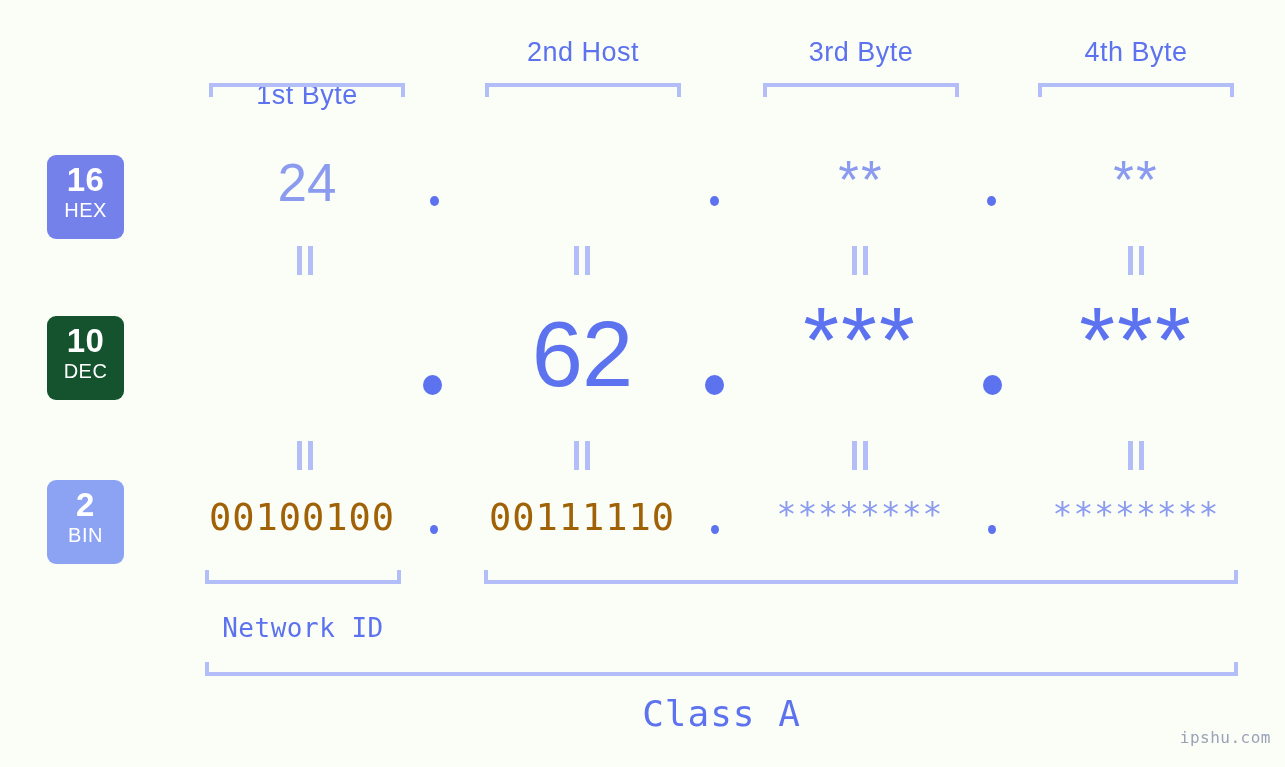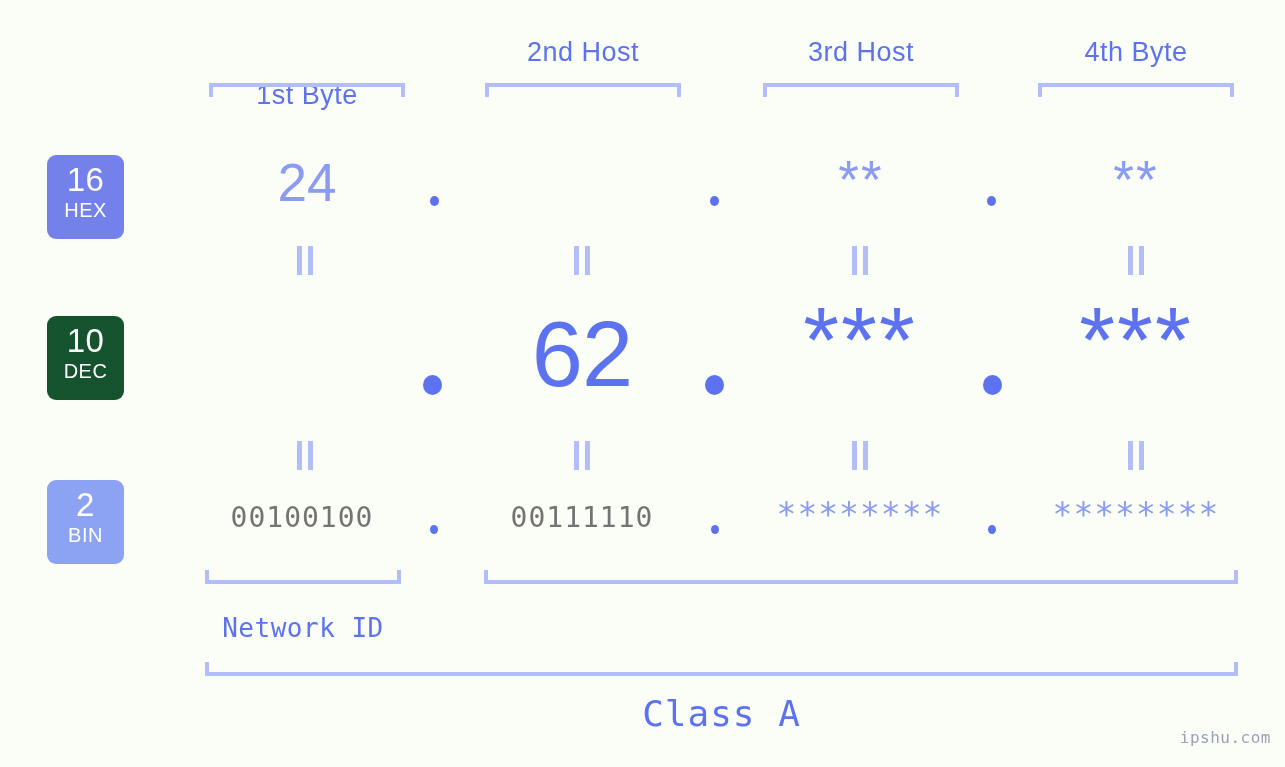--- a/index.html
+++ b/index.html
@@ -44,21 +44,21 @@
     border-radius: 9px;
     color: #ffffff;
     text-align: center;
     box-sizing: border-box;
     padding-top: 7px;
   }
   .badge .num {
     display: block;
     font-size: 33px;
     line-height: 36px;
-    font-weight: 400;
+    font-weight: 700;
     letter-spacing: 0.5px;
   }
   .badge .lbl {
     display: block;
     font-size: 20px;
     line-height: 24px;
     letter-spacing: 0.5px;
   }
   .badge-hex { background: #7581ea; top: 155px; left: 47px; }
   .badge-dec { background: #14532d; top: 316px; left: 47px; }
@@ -91,23 +91,23 @@
   .dec-star {
     font-family: "Liberation Sans", sans-serif;
     font-size: 92px;
     line-height: 96px;
     color: #5c72ef;
     text-align: center;
     letter-spacing: 2px;
   }
   .bin-val {
     font-family: "DejaVu Sans Mono", monospace;
-    font-size: 28px;
+    font-size: 37px;
     line-height: 36px;
-    color: #737373;
+    color: #a16207;
     text-align: center;
     letter-spacing: 1px;
   }
   .bin-star {
     font-family: "DejaVu Sans Mono", monospace;
     font-size: 33px;
     line-height: 36px;
     color: #8a9bf0;
     text-align: center;
     letter-spacing: 1px;
@@ -187,21 +187,21 @@
     letter-spacing: 0.5px;
   }
 </style>
 </head>
 <body style="background: rgb(251, 253, 247);">
 
 <div id="stage">
 
   <div class="abs byte-head" style="left:209px; top:36px; width:196px;margin-top:43px;">1st Byte</div>
   <div class="abs byte-head" style="left:485px; top:36px; width:196px;">2nd Host</div>
-  <div class="abs byte-head" style="left:763px; top:36px; width:196px;">3rd Host</div>
+  <div class="abs byte-head" style="left:763px; top:36px; width:196px;">3rd Byte</div>
   <div class="abs byte-head" style="left:1038px; top:36px; width:196px;">4th Byte</div>
 
   <div class="bracket" style="left:209px; top:83px; width:196px;"></div>
   <div class="bracket" style="left:485px; top:83px; width:196px;"></div>
   <div class="bracket" style="left:763px; top:83px; width:196px;"></div>
   <div class="bracket" style="left:1038px; top:83px; width:196px;"></div>
 
   <div class="badge badge-hex">
     <span class="num">16</span>
     <span class="lbl">HEX</span>

